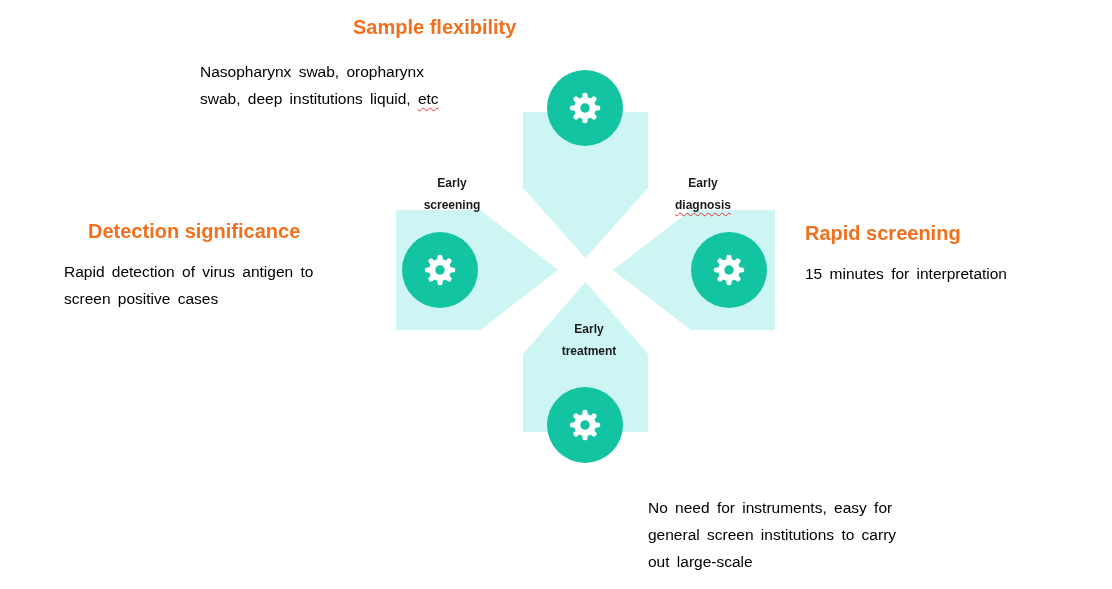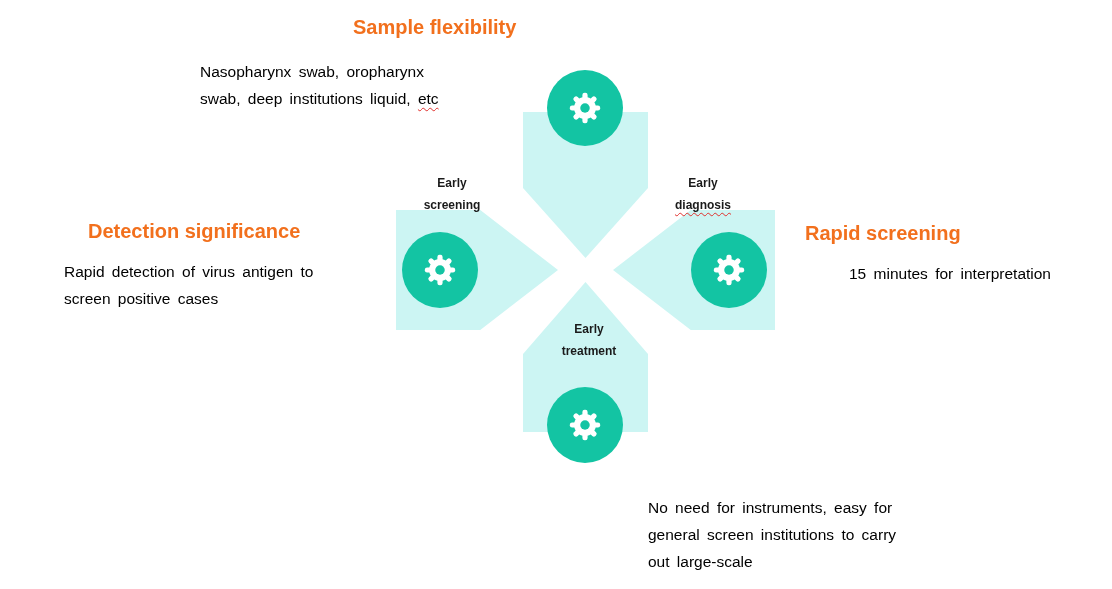--- a/index.html
+++ b/index.html
@@ -30,21 +30,21 @@
   .title{position:absolute;color:var(--orange,#F2701D);font-weight:bold;font-size:20px;z-index:3;white-space:nowrap;}
   .title-top{left:313px;top:16px;margin-left:40px;}
   .title-left{left:88px;top:220px;}
   .title-right{left:805px;top:222px;}
   .title-bottom{left:648px;top:414px;}
 
   
   .body-text{position:absolute;color:var(--text,#000000);font-size:15.5px;line-height:27px;word-spacing:3px;z-index:3;}
   .body-top{left:200px;top:58px;width:340px;}
   .body-left{left:32px;top:258px;width:330px;margin-left:32px;}
-  .body-right{left:805px;top:260px;width:290px;text-align:center;}
+  .body-right{left:805px;top:260px;width:290px;}
   .body-bottom{left:648px;top:450px;width:310px;margin-top:44px;}
 
   
   .center-label{position:absolute;font-weight:bold;font-size:12px;line-height:22px;
     color:var(--label,#1A1A1A);text-align:center;transform:translateX(-50%);z-index:4;white-space:nowrap;}
   .label-screening{left:452px;top:172px;}
   .label-diagnosis{left:703px;top:172px;}
   .label-treatment{left:589px;top:318px;}
   .center-label span{display:block;}
 

